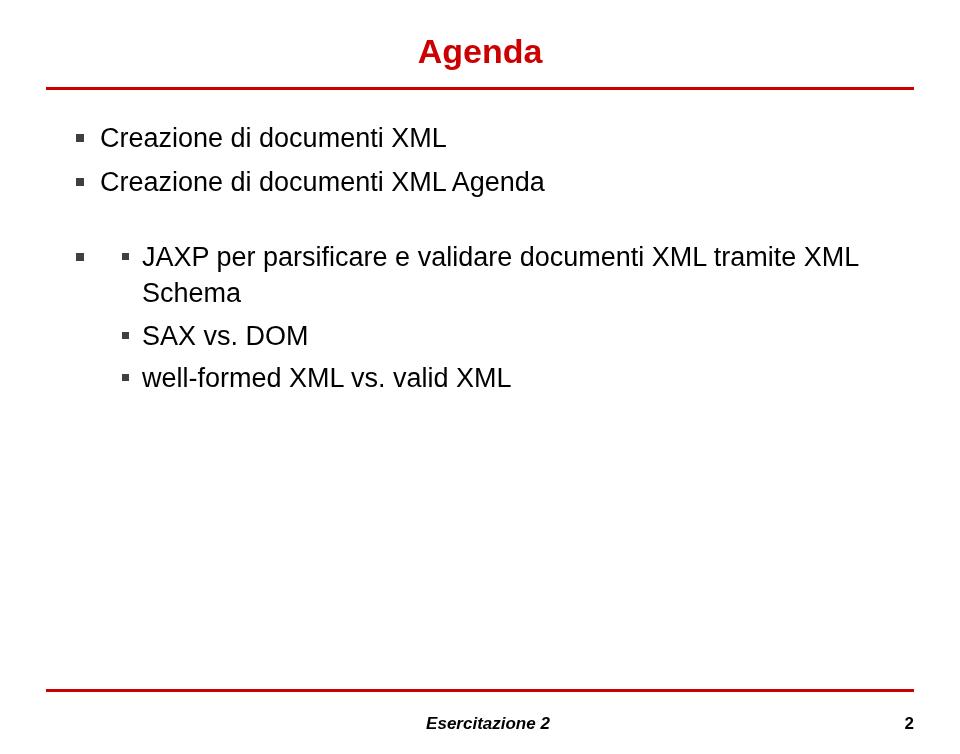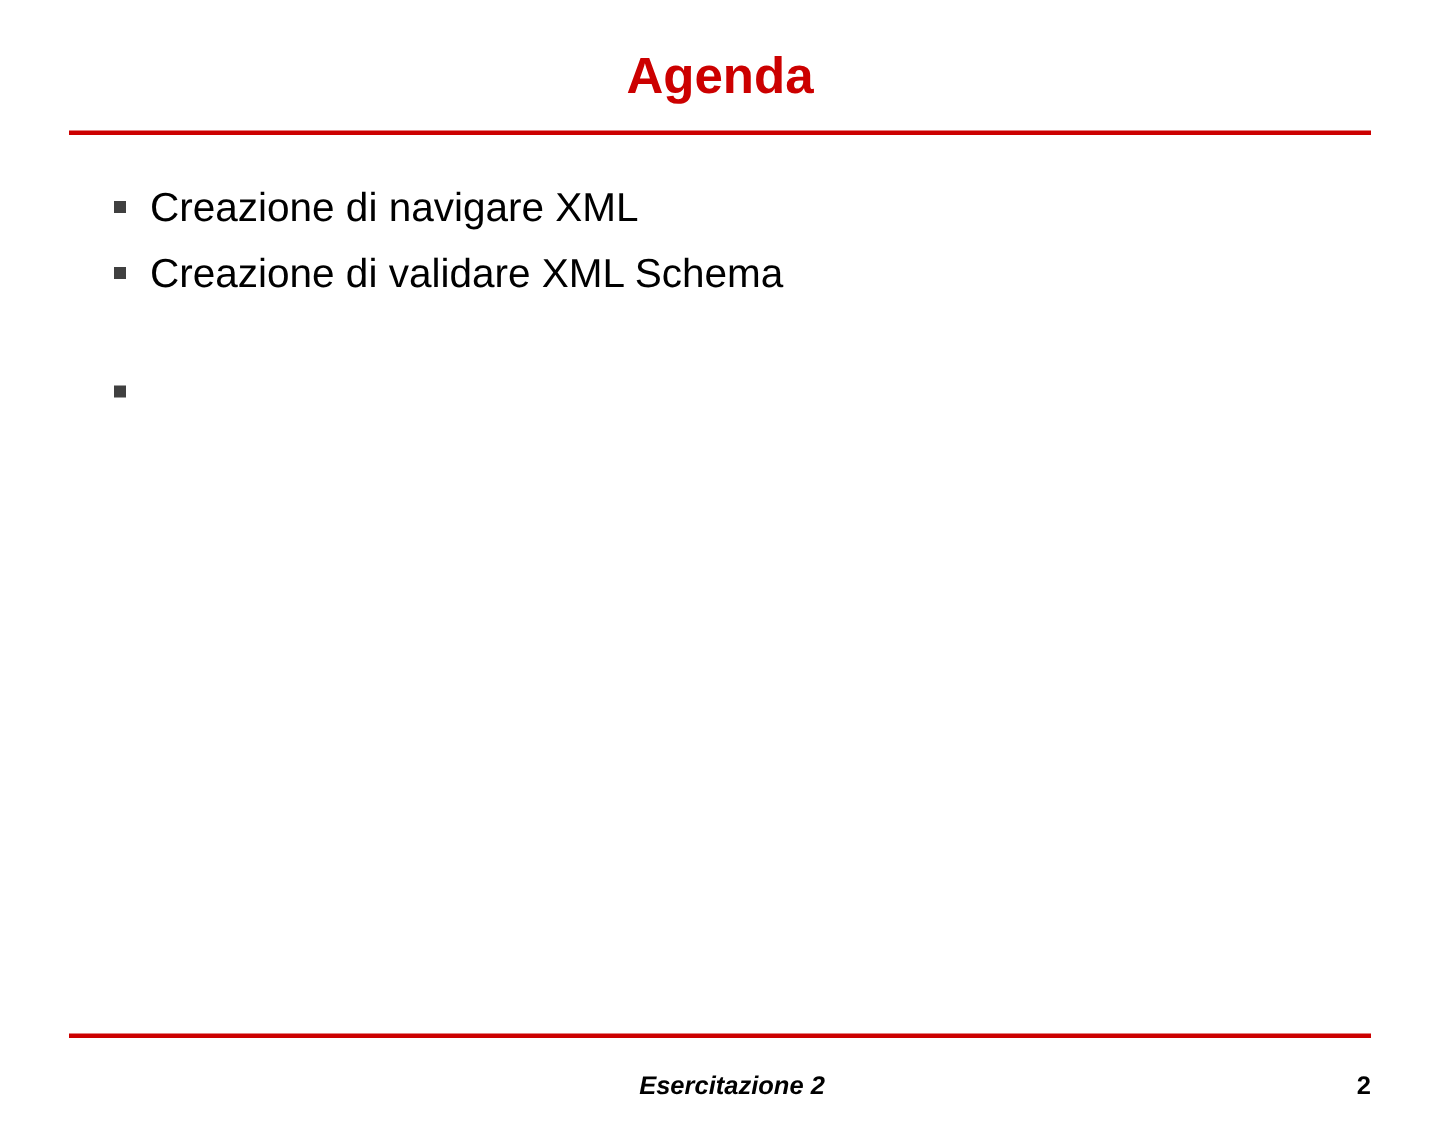--- a/index.html
+++ b/index.html
@@ -115,31 +115,42 @@
 <body>
 
 <div class="slide">
 
   <div class="title">Agenda</div>
   <hr class="rule-top">
 
   <div class="content">
     <ul class="outer">
       <li>
-        <span>Creazione di navigare XML</span>
+        <span>Creazione di documenti XML</span>
       </li>
       <li>
-        <span>Creazione di validare XML Schema</span>
+        <span>Creazione di documenti XML Agenda</span>
       </li>
     </ul>
 
     <div class="spacer"></div>
 
     <ul class="outer">
       <li>
+        <ul class="inner">
+          <li>
+            <span>JAXP per parsificare e validare documenti XML tramite XML Schema</span>
+          </li>
+          <li>
+            <span>SAX vs. DOM</span>
+          </li>
+          <li>
+            <span>well-formed XML vs. valid XML</span>
+          </li>
+        </ul>
       </li>
     </ul>
 
     <div class="spacer-lg"></div>
 
   </div>
 
   <hr class="footer-rule">
   <div class="footer-text">Esercitazione 2</div>
   <div class="page-num">2</div>

